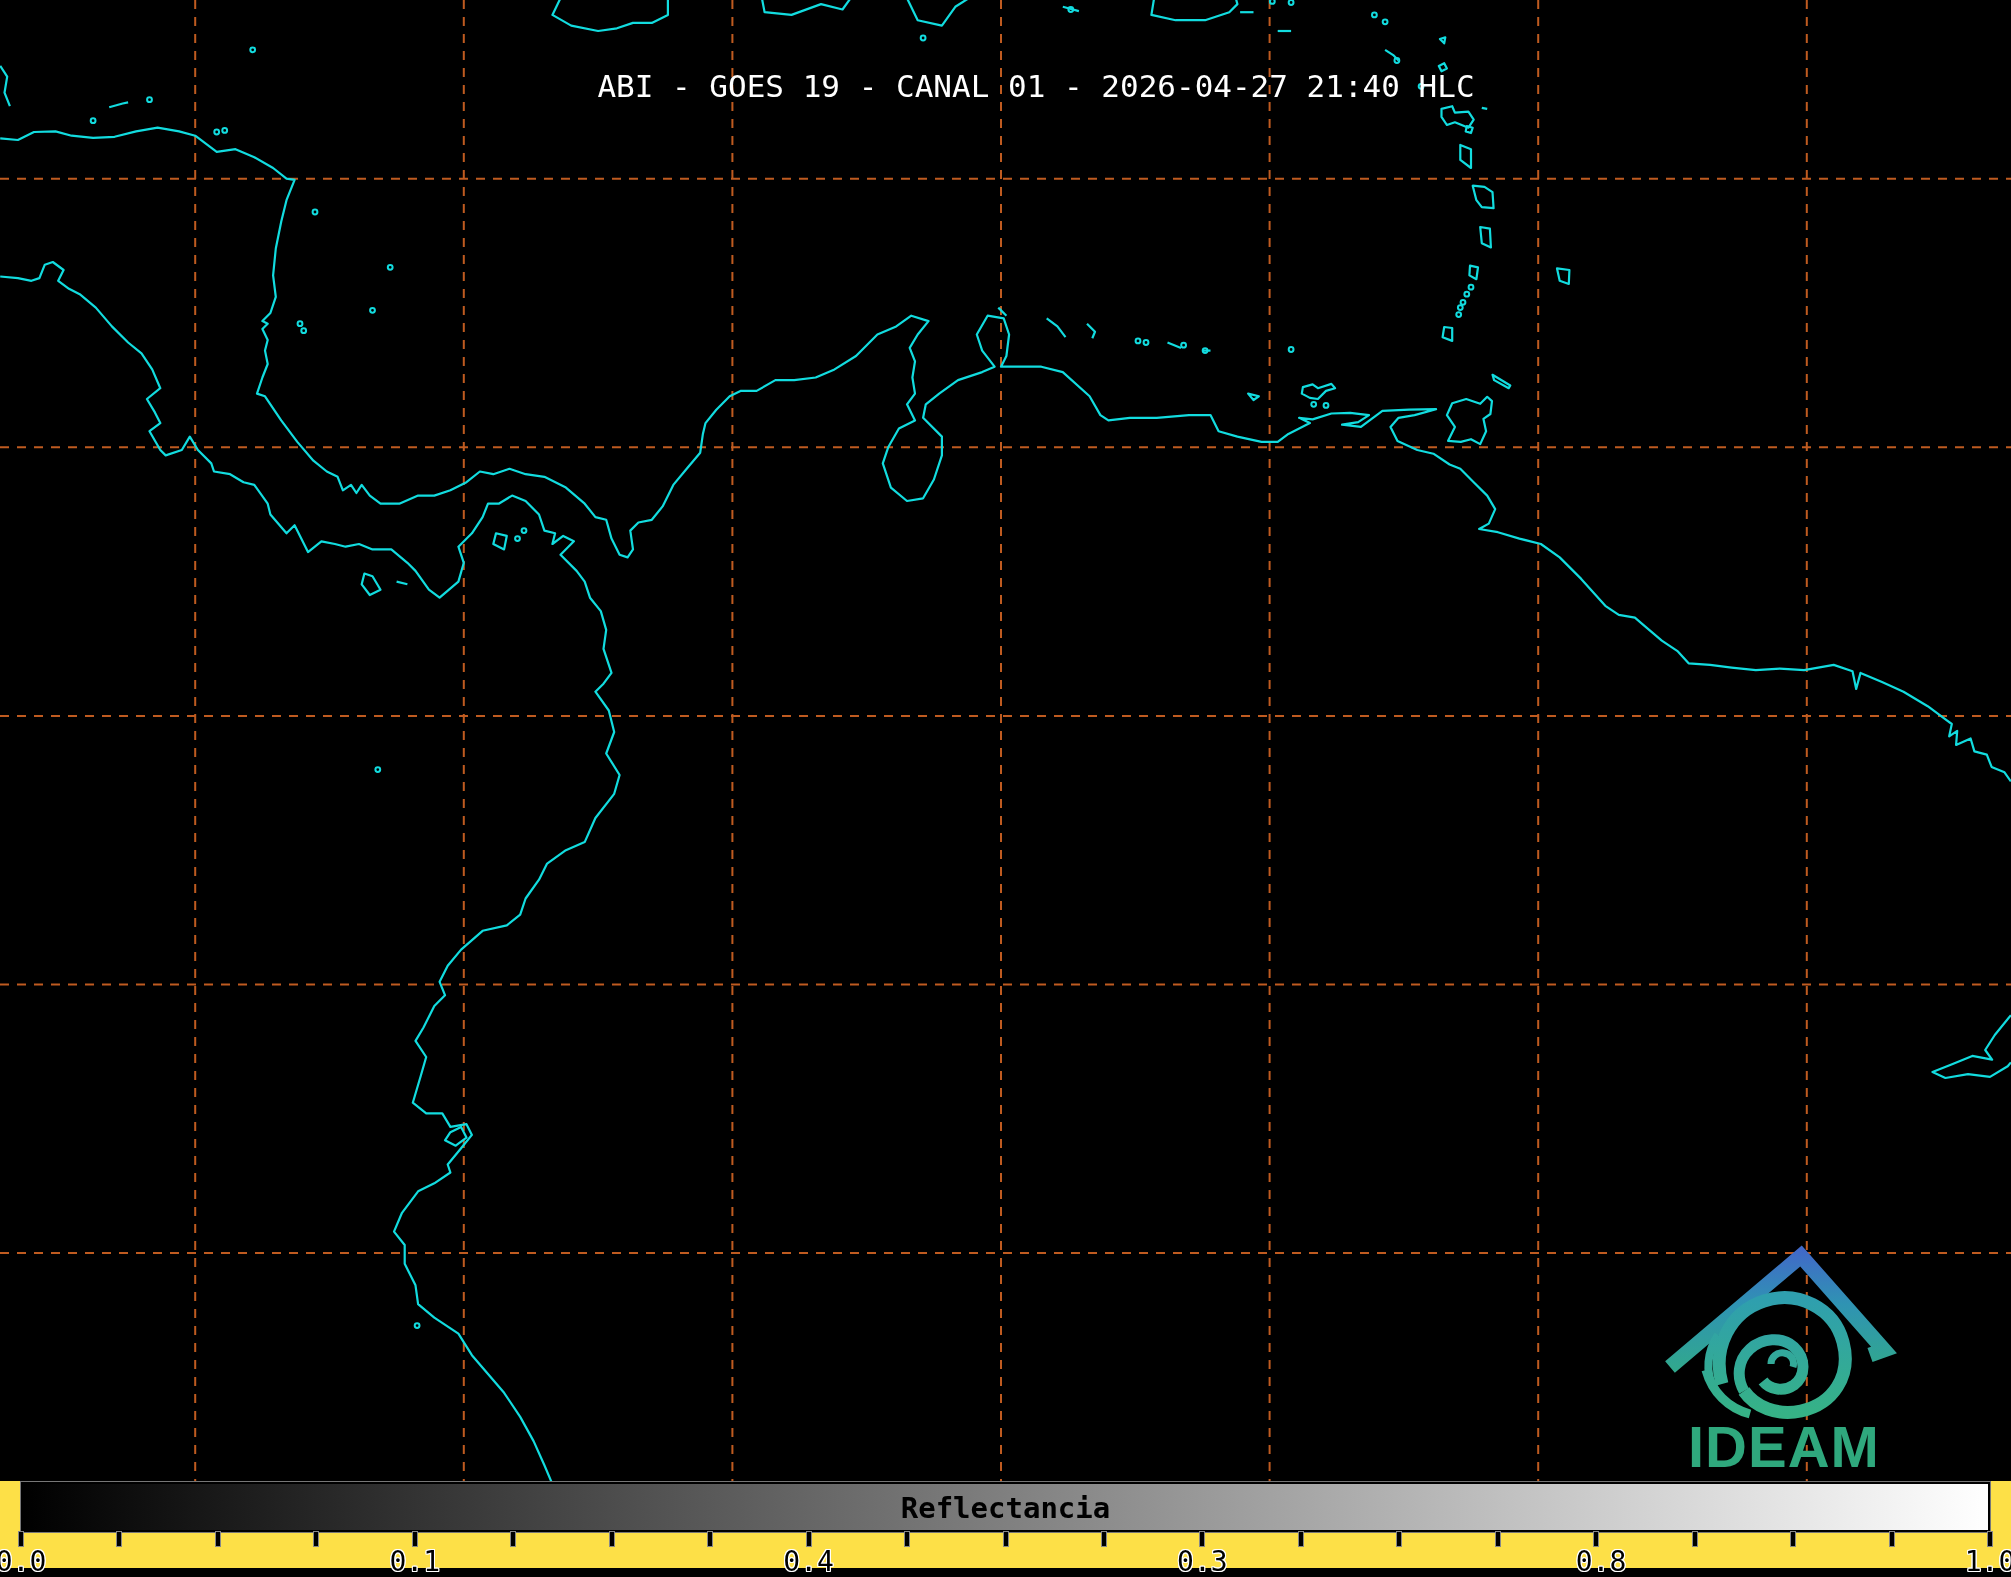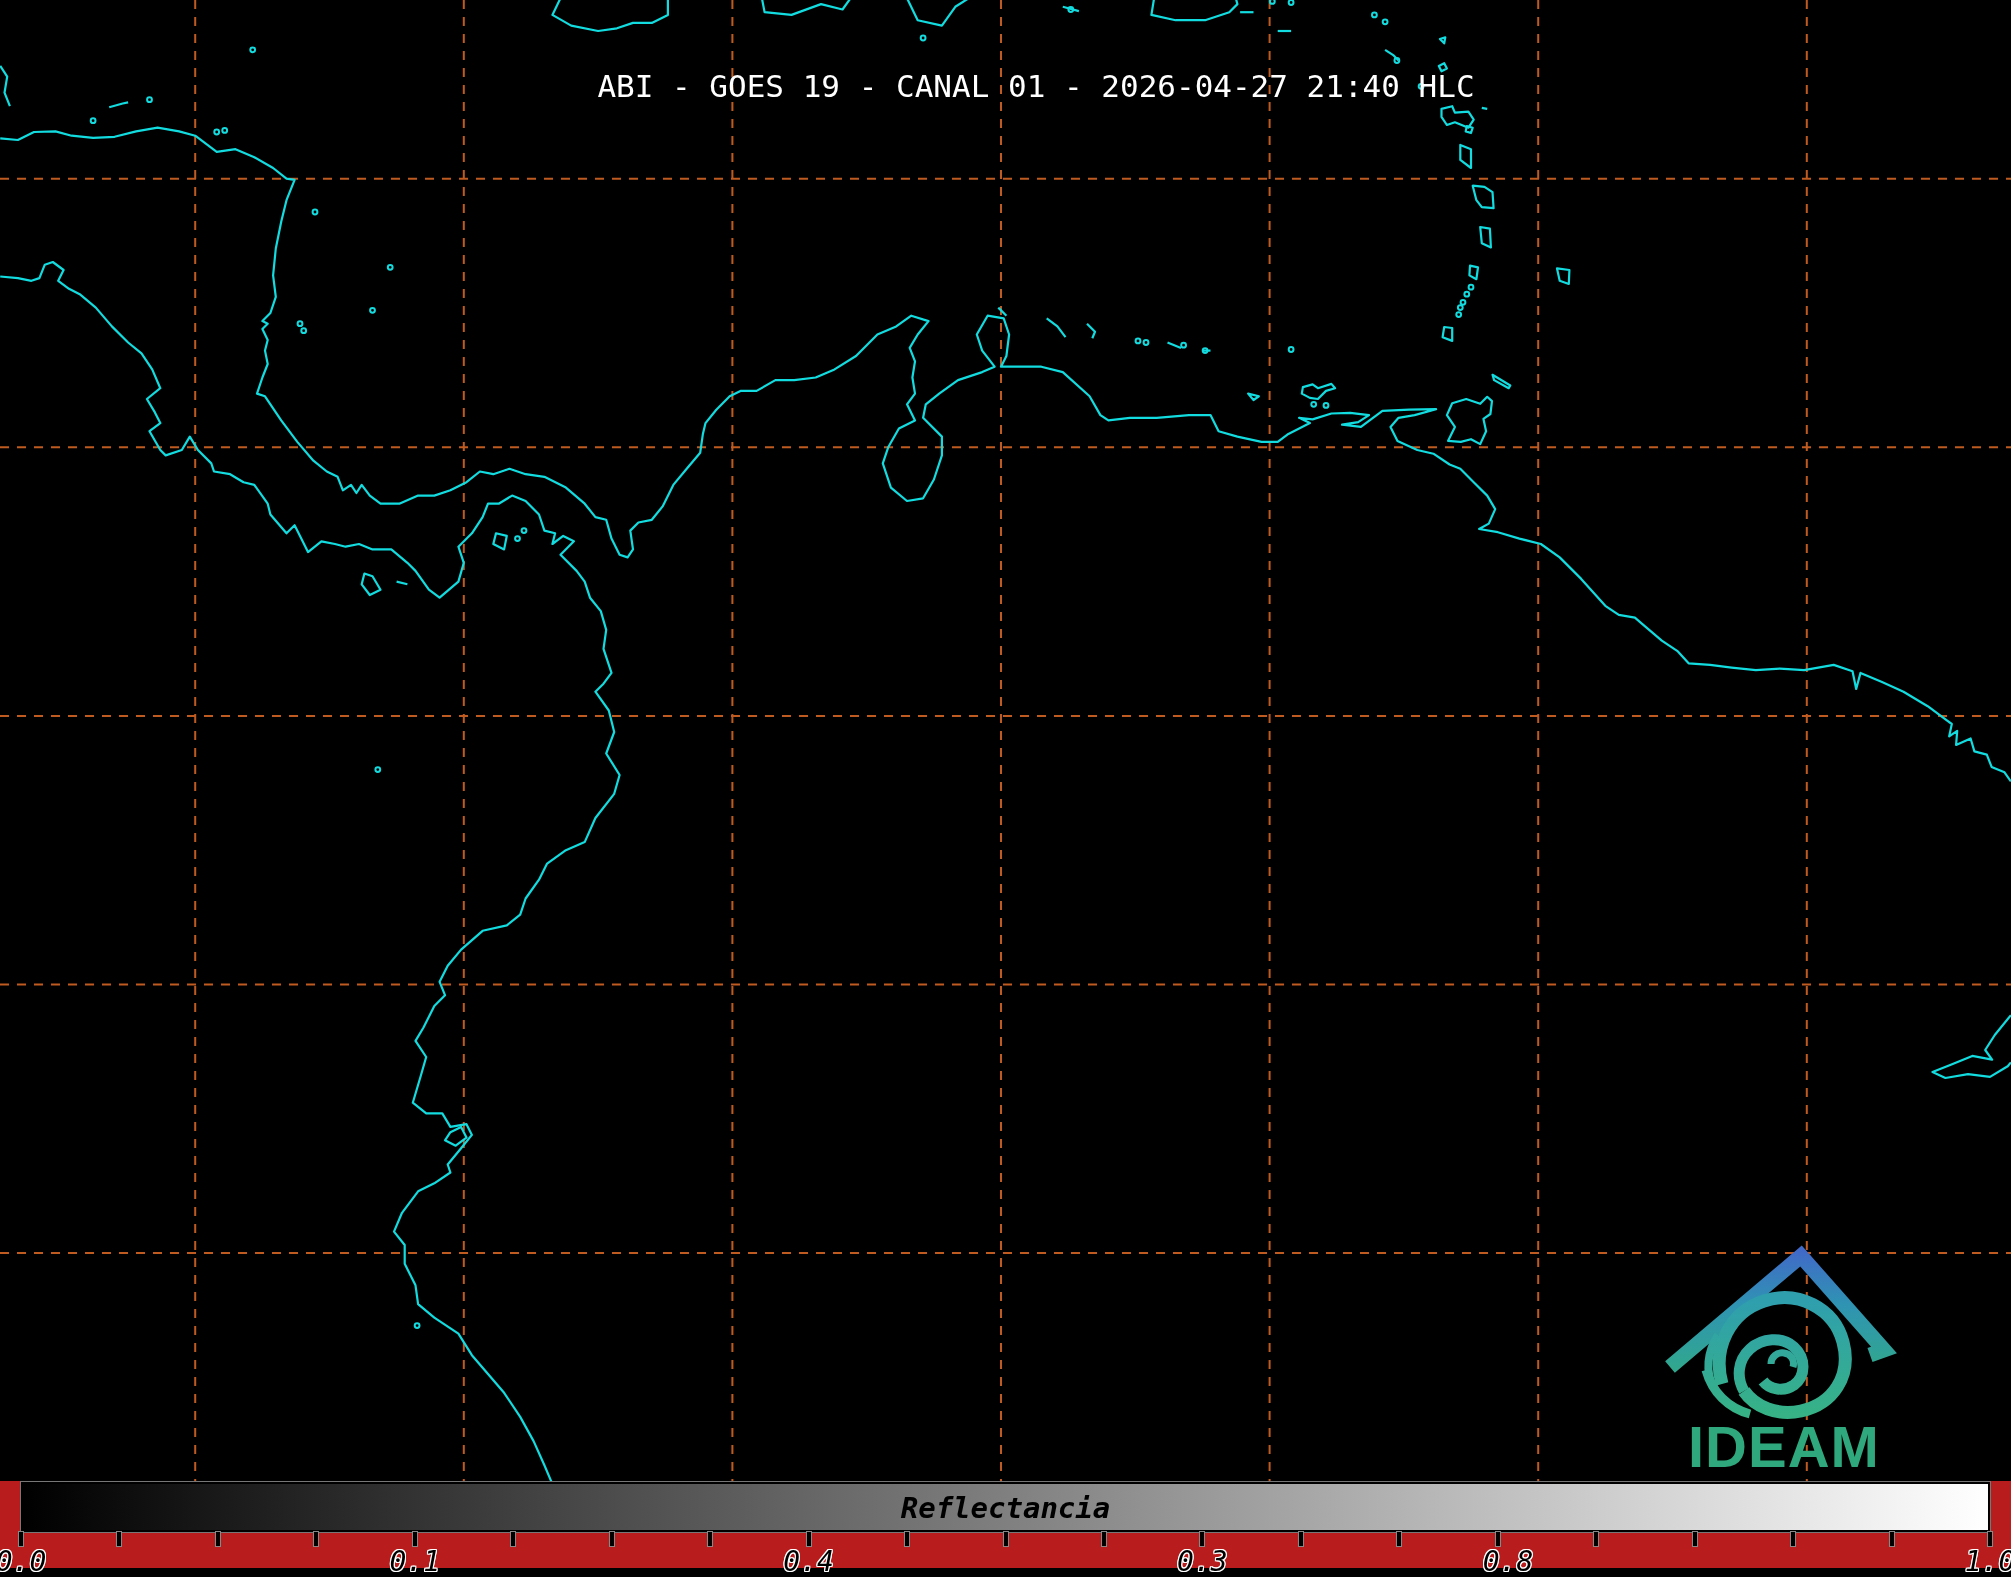--- a/index.html
+++ b/index.html
@@ -1,20 +1,20 @@
 <!DOCTYPE html>
 <html><head>
 <meta charset="utf-8">
 <style>
   html,body{margin:0;padding:0;background:#000;}
   #app{position:relative;width:2011px;height:1577px;background:#000;overflow:hidden;
        font-family:"DejaVu Sans Mono", monospace;}
   #map-svg{position:absolute;left:0;top:0;}
   .title-text{fill:#ffffff;font-family:"DejaVu Sans Mono",monospace;font-size:31px;}
-  #colorbar-zone{position:absolute;left:0;top:1481px;width:2011px;height:87px;background:#b91c1c;font-style:italic;}
+  #colorbar-zone{position:absolute;left:0;top:1481px;width:2011px;height:87px;background:#fde047;}
   #bar{position:absolute;left:21px;top:1px;width:1969px;height:50px;
        background:linear-gradient(to right,#000000,#ffffff);
        border:2px solid #000; box-sizing:border-box;
        box-shadow:0 0 0 1px #777;}
   .cb-tick{position:absolute;top:51px;width:4px;height:14px;background:#000;
            box-shadow:0 0 0 1px #888;}
   .cb-label{position:absolute;top:64px;transform:translateX(-50%);
             color:#000;font-size:28px;font-family:"DejaVu Sans Mono",monospace;
             text-shadow:-1px -1px 0 #fff,1px -1px 0 #fff,-1px 1px 0 #fff,1px 1px 0 #fff,
                         -1px 0 0 #fff,1px 0 0 #fff,0 -1px 0 #fff,0 1px 0 #fff;}
@@ -160,17 +160,17 @@
         <div class="cb-tick" style="left: 1495.75px;"></div>
         <div class="cb-tick" style="left: 1594.2px;"></div>
         <div class="cb-tick" style="left: 1692.65px;"></div>
         <div class="cb-tick" style="left: 1791.1px;"></div>
         <div class="cb-tick" style="left: 1889.55px;"></div>
         <div class="cb-tick" style="left: 1988px;"></div>
         <div class="cb-label" style="left: 21px;">0.0</div>
         <div class="cb-label" style="left: 414.8px;">0.1</div>
         <div class="cb-label" style="left: 808.6px;">0.4</div>
         <div class="cb-label" style="left: 1202.4px;">0.3</div>
-        <div class="cb-label" style="left: 1508px;">0.8</div>
+        <div class="cb-label" style="left: 1601px;">0.8</div>
         <div class="cb-label" style="left: 1990px;">1.0</div>
       </div>
   </div>
 </div>
 
 </body></html>

